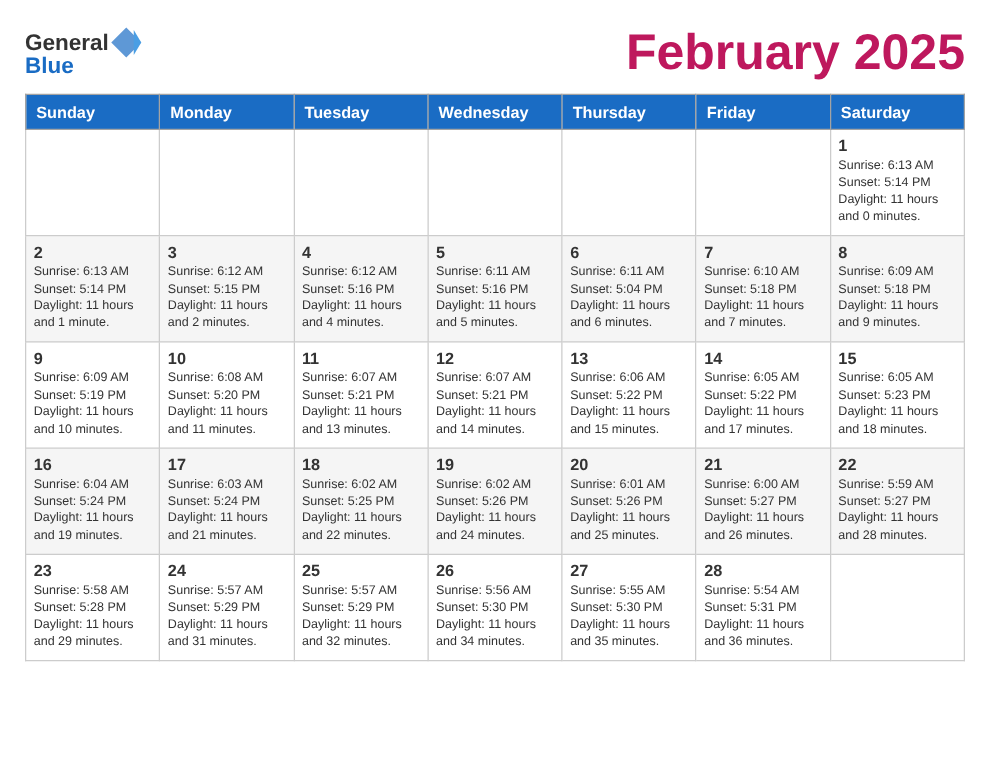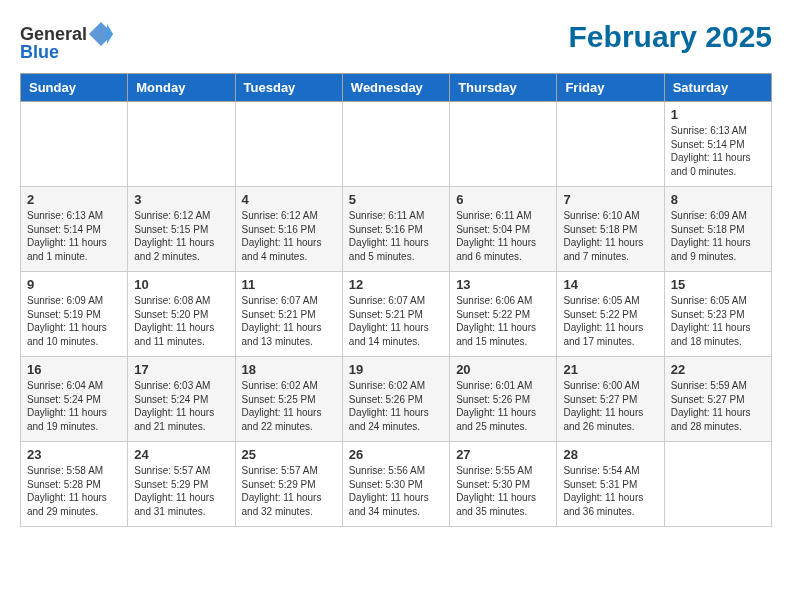--- a/index.html
+++ b/index.html
@@ -27,23 +27,23 @@
     }
     .logo-text-blue {
       font-size: 18px;
       font-weight: bold;
       color: #1a6cc4;
     }
     .title-section {
       text-align: right;
     }
     .month-year {
-      font-size: 30px;
+      font-size: 40px;
       font-weight: bold;
-      color: #0369a1;
+      color: #be185d;
       text-align: center;
     }
     .location {
       font-size: 16px;
       color: #555;
     }
     .calendar-table {
       width: 100%;
       border-collapse: collapse;
       border: 1px solid #ccc;

